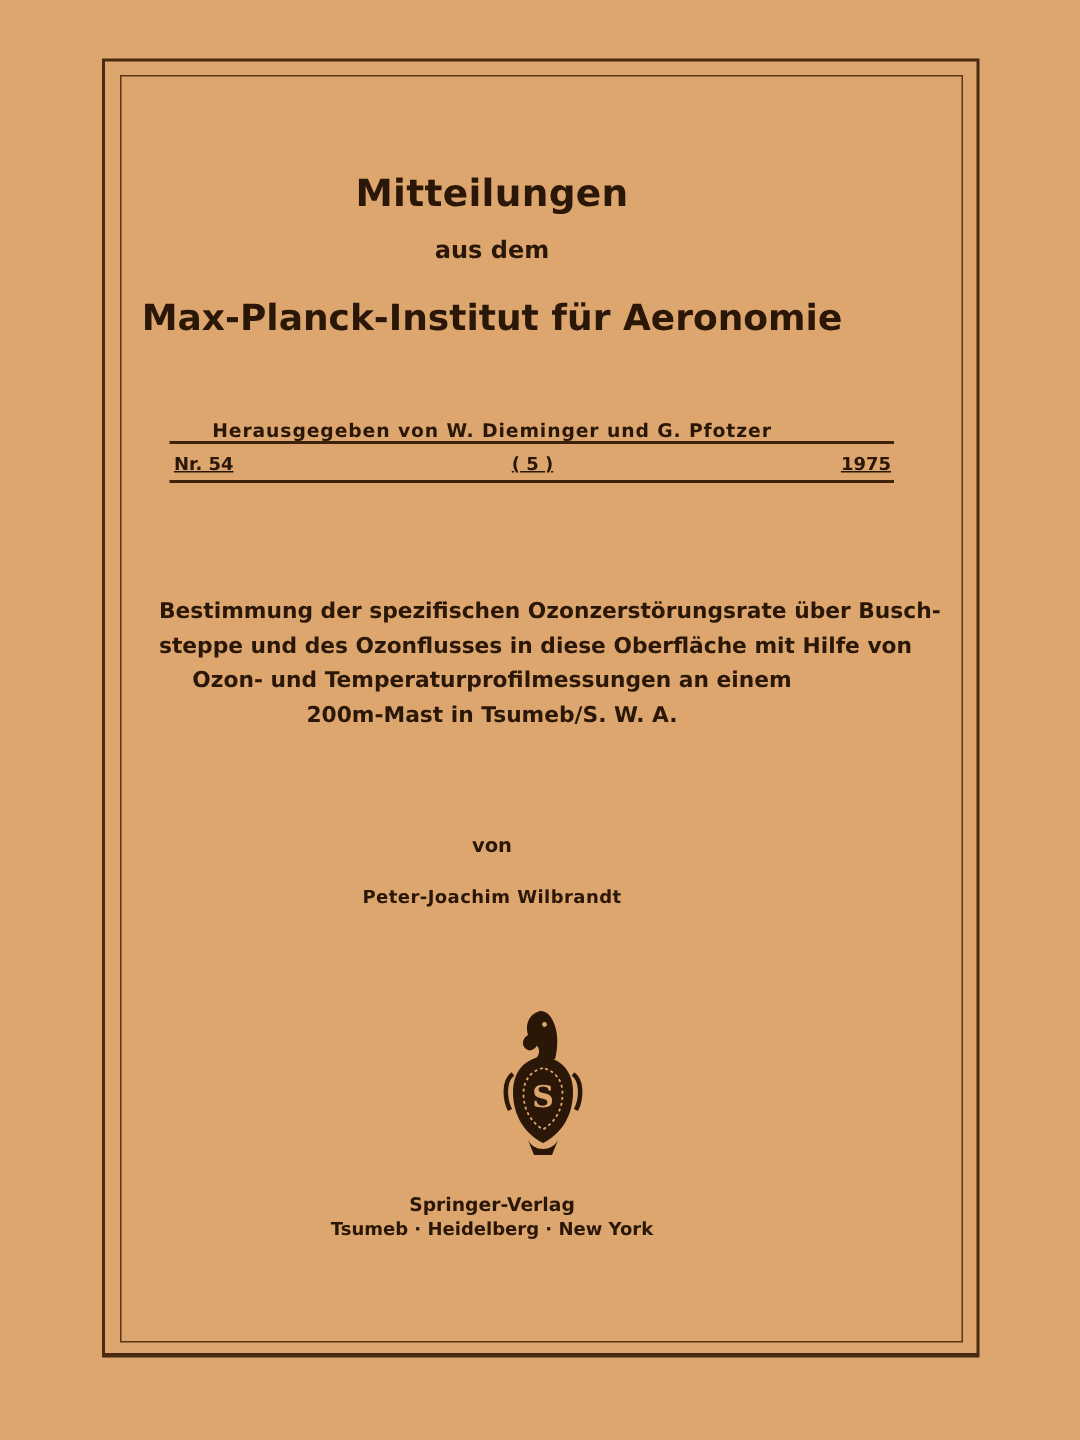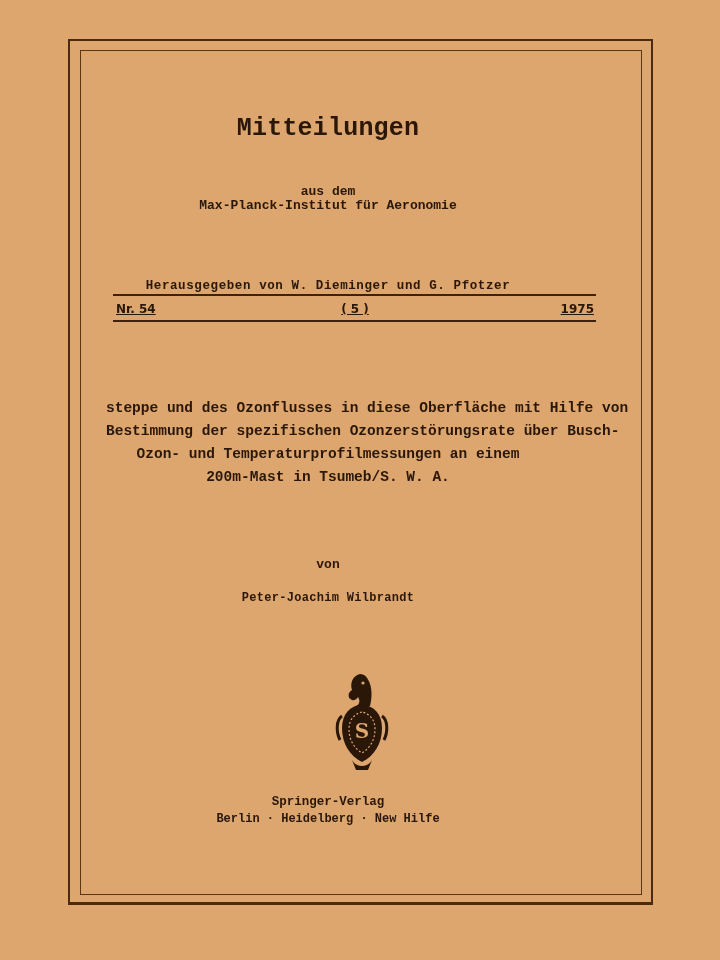--- a/index.html
+++ b/index.html
@@ -14,24 +14,24 @@
     position:absolute; left:68px; top:39px; width:585px; height:866px;
     border:2px solid #4a2a10;
     border-bottom-width:3px;
     box-sizing:border-box;
   }
   .frame-inner {
     position:absolute; left:80px; top:50px; width:562px; height:845px;
     border:1.5px solid #5a3614;
     box-sizing:border-box;
   }
-  .center { position:absolute; left:80px; width:496px; text-align:center;font-family:Liberation Mono, monospace; }
+  .center { position:absolute; left:80px; width:496px; text-align:center; }
   .series-title { top:114px; font-size:25px; font-weight:bold; letter-spacing:0.2px; }
-  .series-aus { top:184px; font-size:13px; font-weight:bold; }
-  .institute { top:198px; font-size:13px; font-weight:bold; }
+  .series-aus { top:157px; font-size:16px; font-weight:bold; }
+  .institute { top:198px; font-size:24px; font-weight:bold; }
   .editors { top:250px; font-size:12.5px; font-weight:bold; letter-spacing:0.6px;margin-top:29px; }
   .rule { position:absolute; left:113px; width:483px; height:0; border-top:2px solid #3e220b; }
   .rule.top { top:294px; }
   .rule.bottom { top:320px; }
   .issue-row {
     position:absolute; left:116px; width:478px; top:301px; height:16px;
     display:flex; justify-content:space-between; align-items:center;
     font-size:12px; font-weight:bold;
   }
   .issue-row span { flex:0 0 auto;text-decoration:underline; }
@@ -60,22 +60,22 @@
 
 <div class="rule top"></div>
 <div class="issue-row">
   <span>Nr. 54</span>
   <span class="mid">( 5 )</span>
   <span>1975</span>
 </div>
 <div class="rule bottom"></div>
 
 <div class="center work-title">
+  <div>Bestimmung der spezifischen Ozonzerstörungsrate über Busch-</div>
   <div>steppe und des Ozonflusses in diese Oberfläche mit Hilfe von</div>
-  <div>Bestimmung der spezifischen Ozonzerstörungsrate über Busch-</div>
   <div>Ozon- und Temperaturprofilmessungen an einem</div>
   <div>200m-Mast in Tsumeb/S. W. A.</div>
 </div>
 
 <div class="center von">von</div>
 <div class="center author">Peter-Joachim Wilbrandt</div>
 
 <svg class="logo" viewBox="0 0 64 104" xmlns="http://www.w3.org/2000/svg">
 
   <path d="M30 4 C22 6 20 14 22 20 C18 22 17 28 22 30 C24 31 27 29 28 27 C30 30 30 33 27 36 L40 36 C42 28 42 20 40 14 C38 8 35 4 30 4 Z" fill="#2a1708"></path>
@@ -85,13 +85,13 @@
   <path d="M32 42 C24 44 19 50 19 59 C19 70 24 78 32 83 C40 78 45 70 45 59 C45 50 40 44 32 42 Z" fill="none" stroke="#dca66e" stroke-width="1.2" stroke-dasharray="2 2"></path>
   <text x="32" y="68" text-anchor="middle" font-family="DejaVu Serif, serif" font-size="20" font-weight="bold" fill="#dca66e">S</text>
 
   <path d="M12 46 C6 50 6 62 10 70" fill="none" stroke="#2a1708" stroke-width="3"></path>
   <path d="M52 46 C58 50 58 62 54 70" fill="none" stroke="#2a1708" stroke-width="3"></path>
 
   <path d="M22 90 C26 98 38 98 42 90 L38 100 L26 100 Z" fill="#2a1708"></path>
 </svg>
 
 <div class="center publisher">Springer-Verlag</div>
-<div class="center places">Berlin · Heidelberg · New Hilfe</div>
+<div class="center places">Tsumeb · Heidelberg · New York</div>
 
 </body></html>

